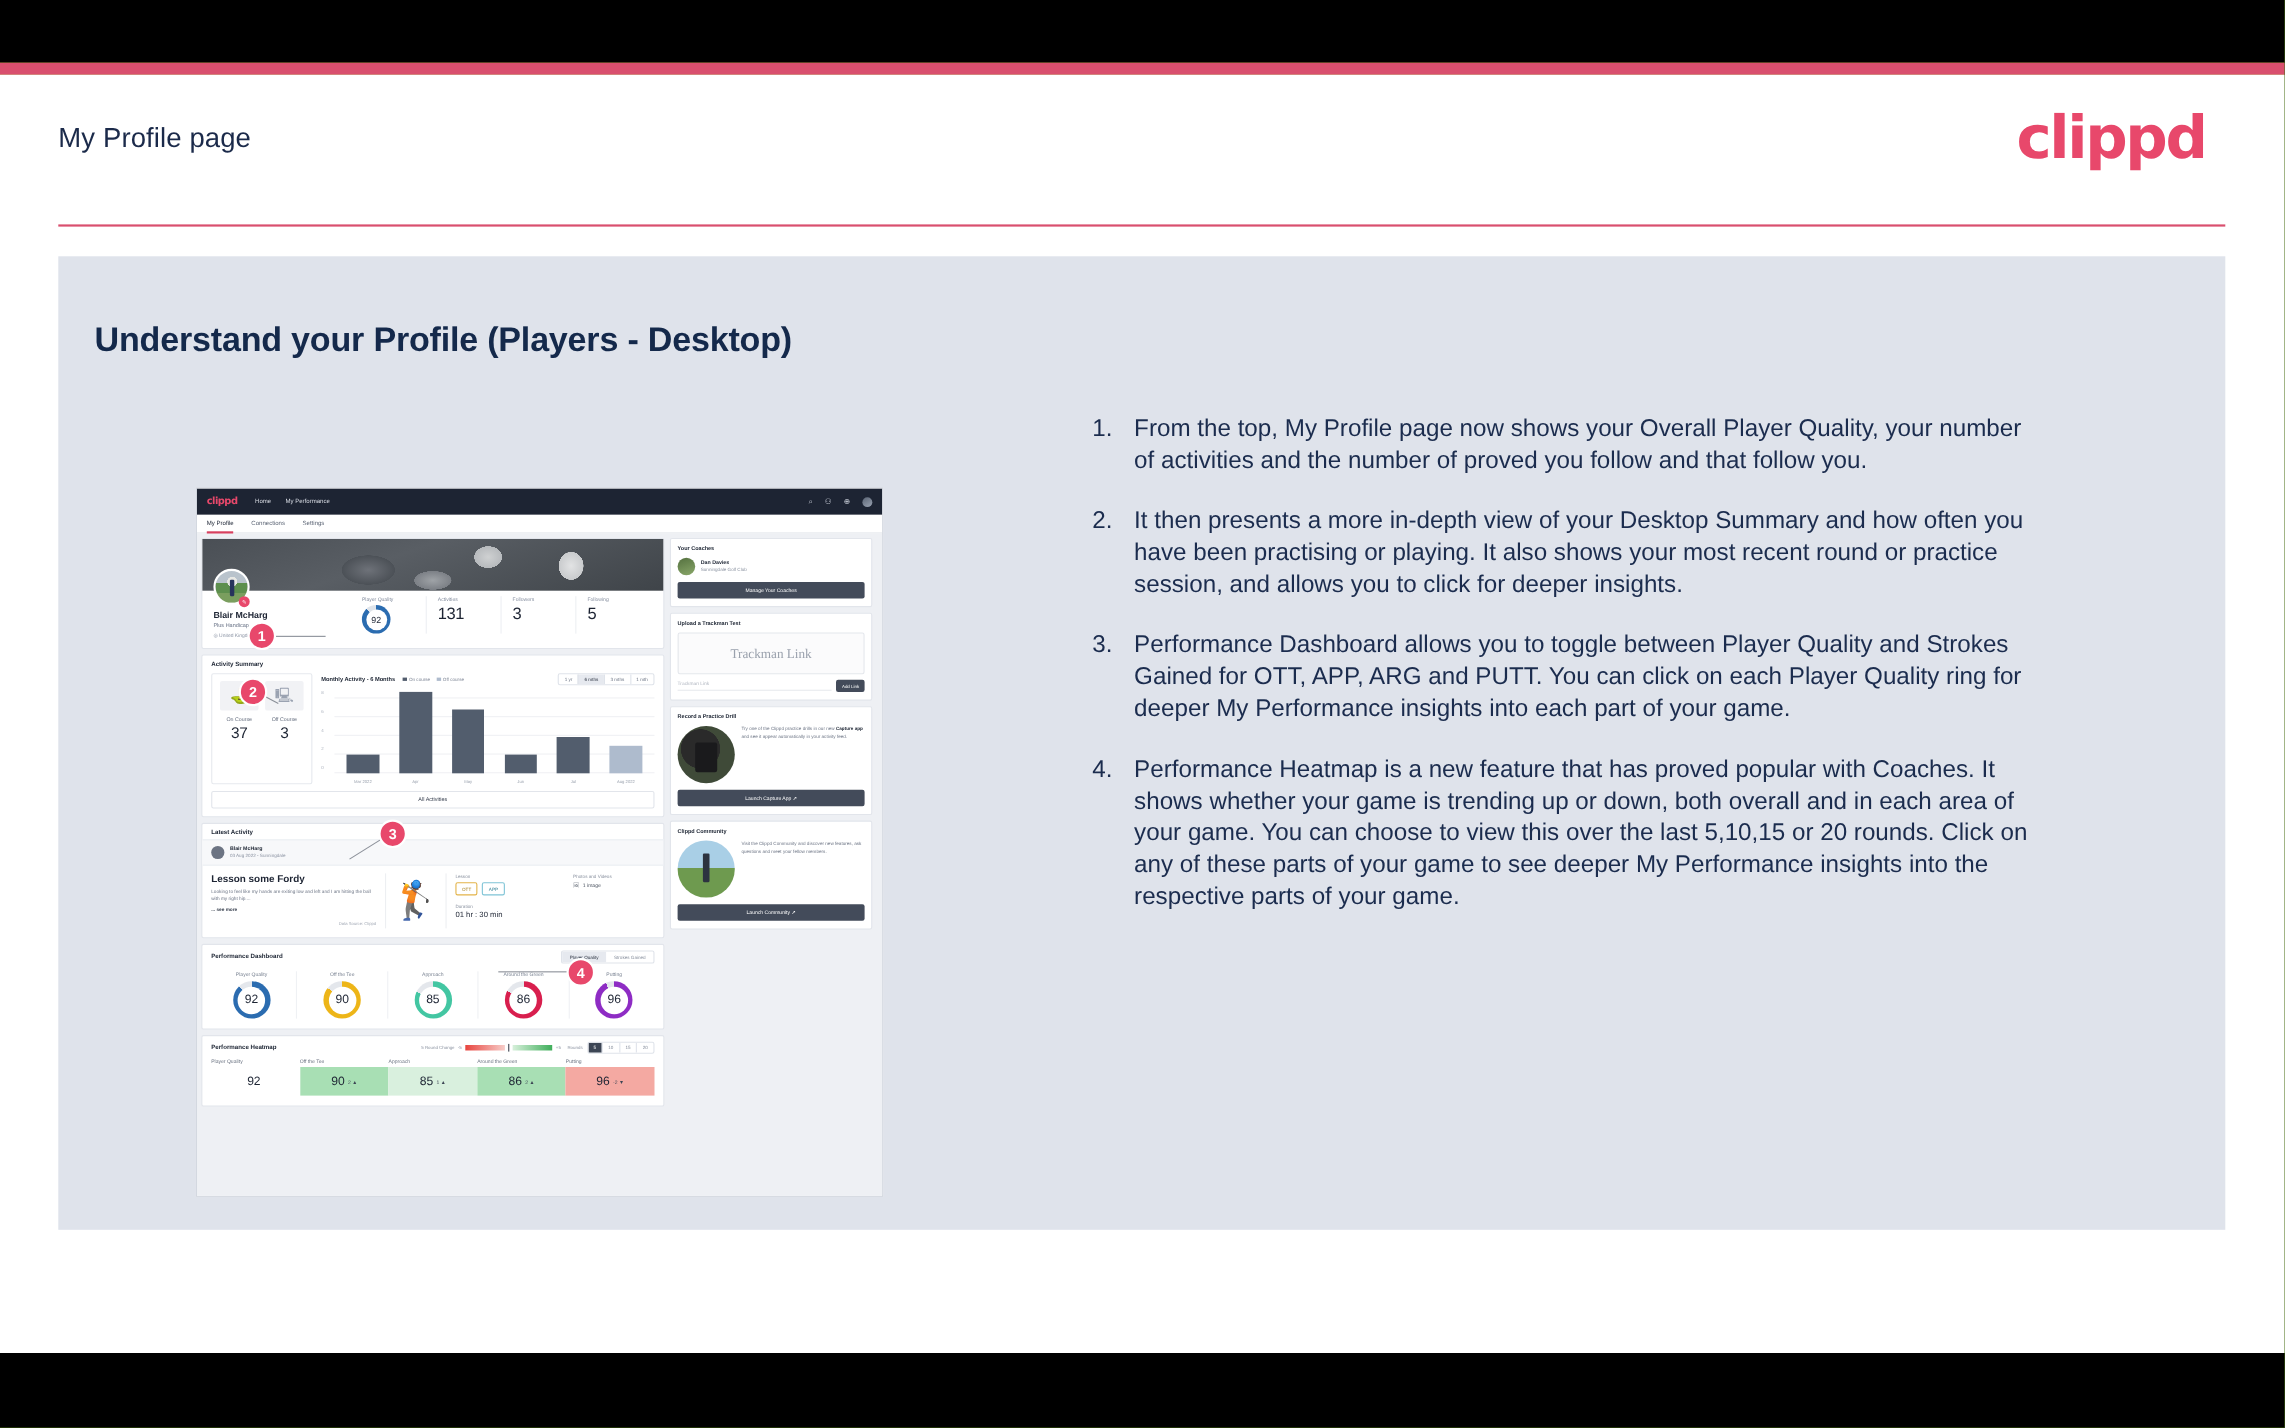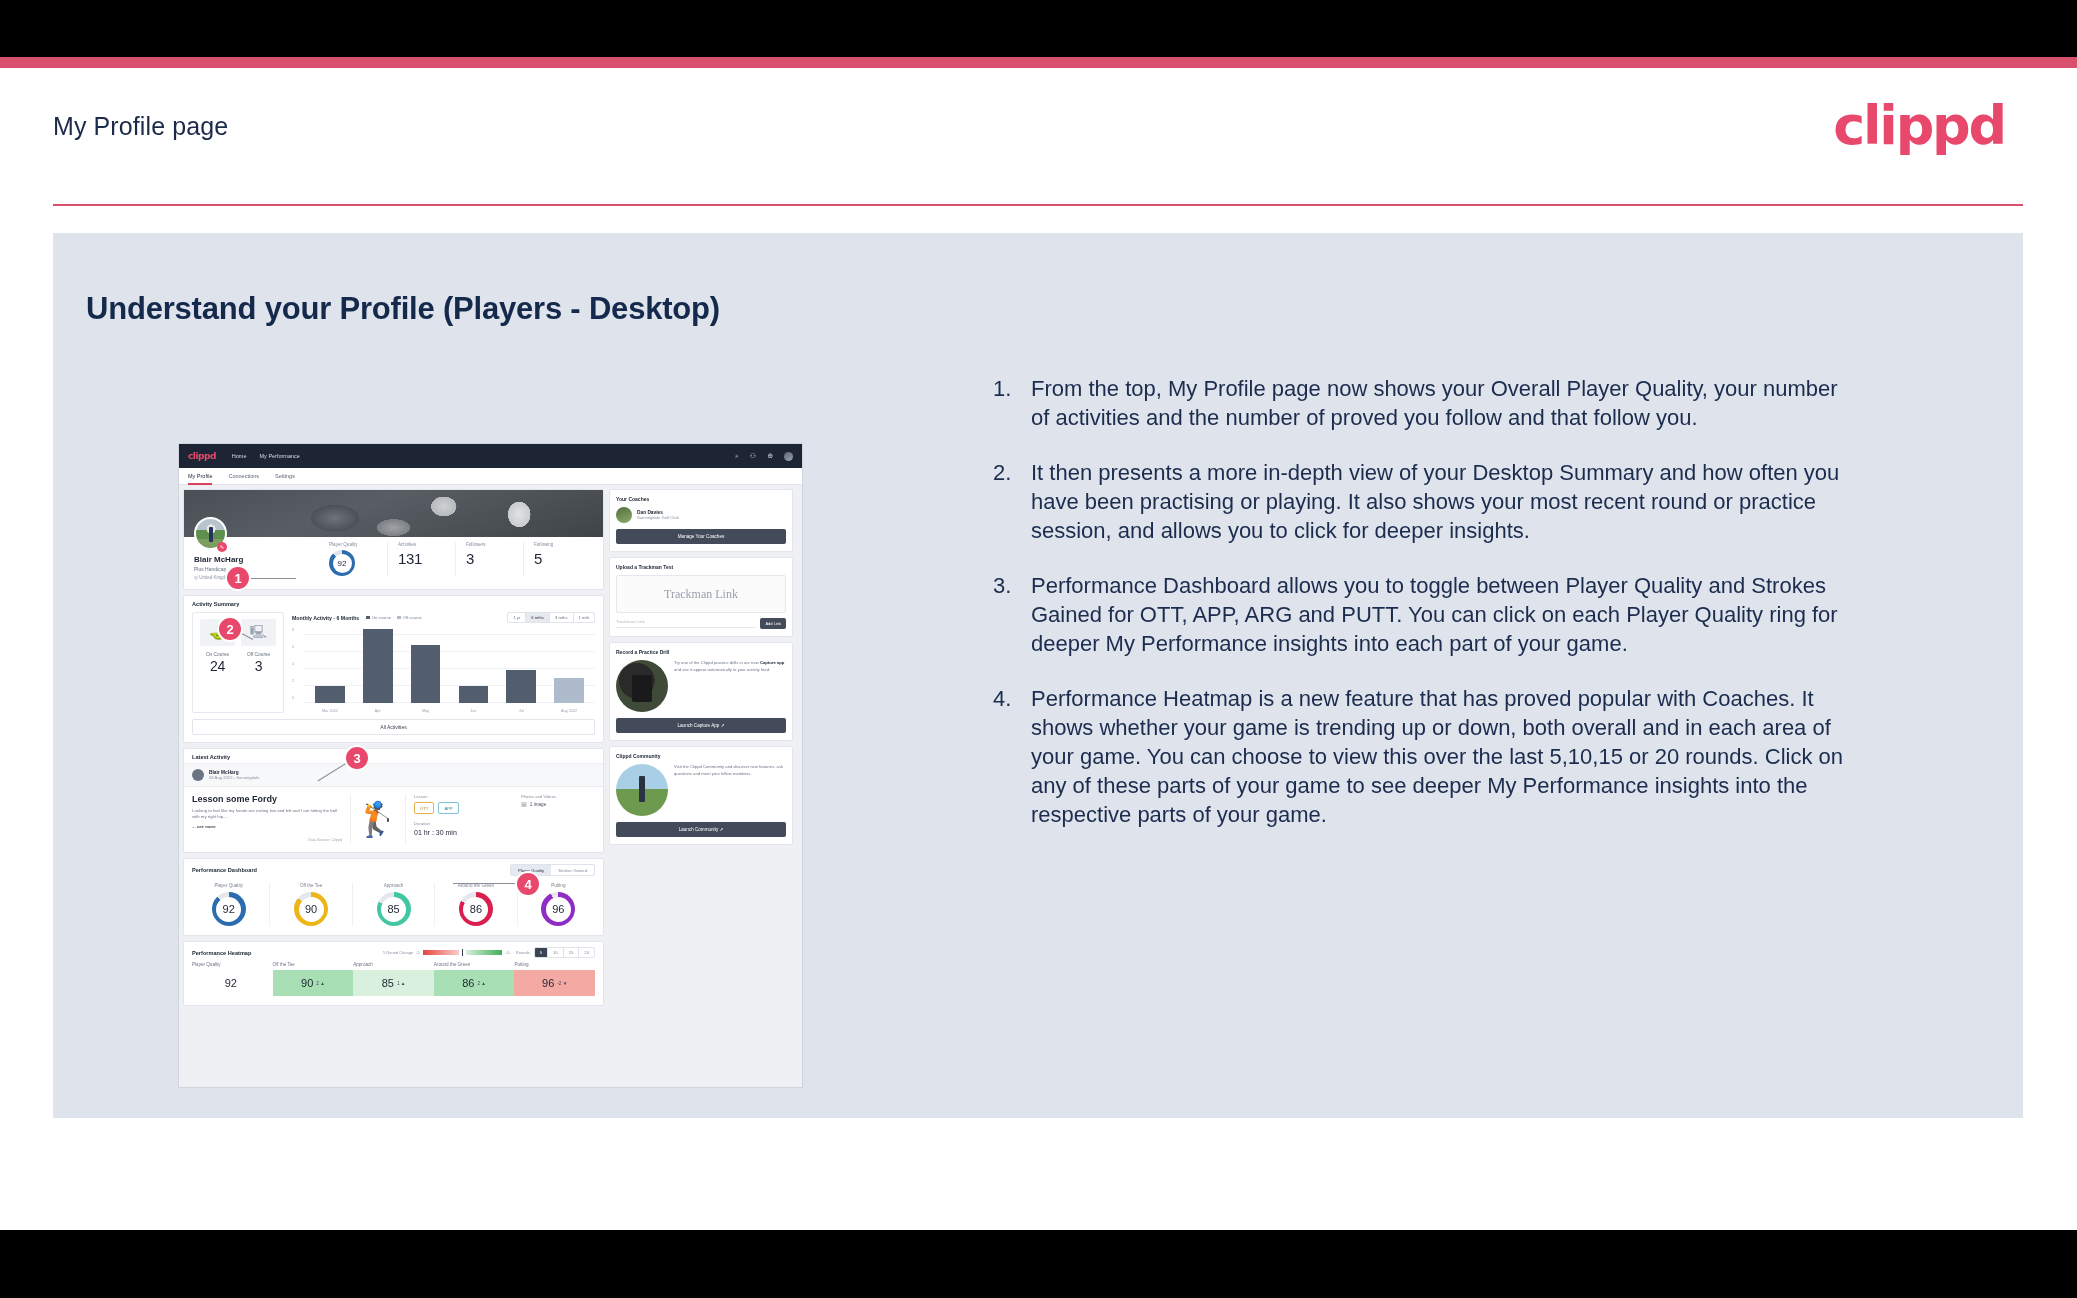--- a/index.html
+++ b/index.html
@@ -396,21 +396,21 @@
                 <div class="act-box">
                   <div class="act-icons">
                     <div class="act-ic">⛳</div>
                     <div class="act-ic">🖳</div>
                   </div>
                   <div class="act-labels">
                     <div>On Course</div>
                     <div>Off Course</div>
                   </div>
                   <div class="act-vals">
-                    <div>24</div>
+                    <div>37</div>
                     <div>3</div>
                   </div>
                 </div>
 
                 <div class="chart-area">
                   <div class="chart-head">
                     <div class="chart-title">Monthly Activity - 6 Months</div>
                     <div class="legend">
                       <span>
                         <i class="lg-sq" style="background:#525d6d"></i>

